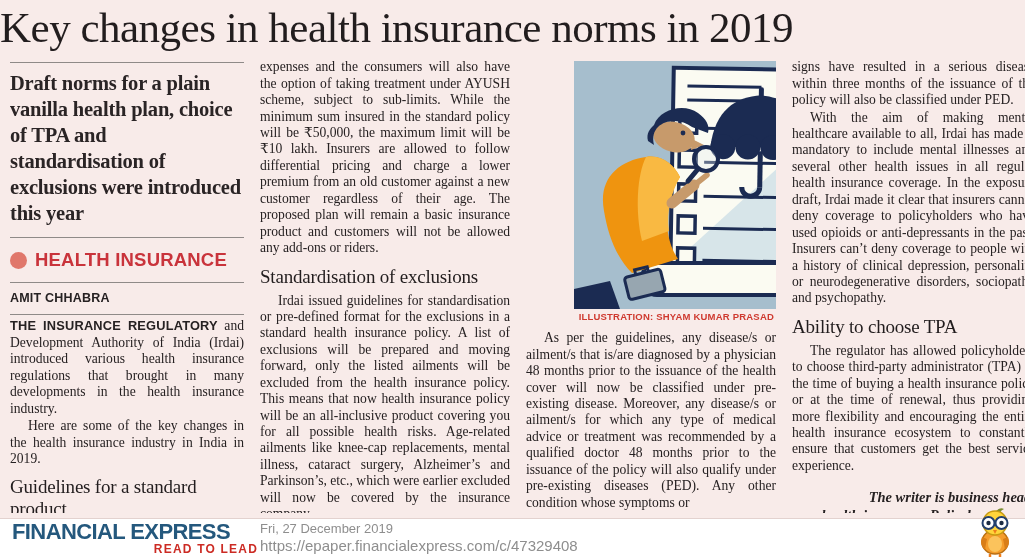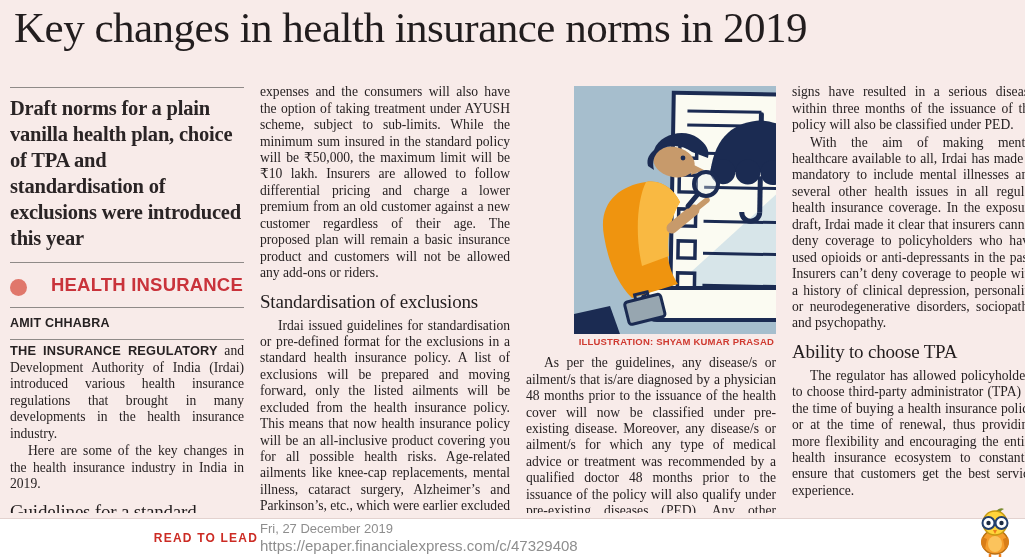--- a/index.html
+++ b/index.html
@@ -3,36 +3,36 @@
 <meta charset="utf-8">
 <style>
   * { margin:0; padding:0; box-sizing:border-box; }
   html,body { width:1025px; height:558px; }
   body { font-family:"Liberation Serif","DejaVu Serif",serif; background:#f8ebe9; }
   .page { position:relative; width:1025px; height:558px; background:#f8ebe9; overflow:hidden; }
 
   .headline {
     font-family:"Liberation Serif","DejaVu Serif",serif;
     font-weight:500; font-size:43px; line-height:1.1;
-    color:#221d1e; padding:4px 10px 2px 14px; letter-spacing:-0.5px;
+    color:#221d1e; padding:4px 10px 2px 0; letter-spacing:-0.5px;
   }
 
   .cols {
     display:grid; grid-template-columns: 234px 250px 250px 243px;
     column-gap:16px; padding:6px 10px 0 10px; height:460px;
   }
-  .col { overflow:hidden;margin-top:25px; }
+  .col { overflow:hidden; }
 
   .rule { border-top:1px solid #8f8a88; margin:3px 0; }
 
   .standfirst {
     font-size:20.5px; line-height:1.27; color:#2a2425;
     padding:4px 0 8px 0; letter-spacing:-0.2px;font-weight:bold;
   }
-  .kicker-row { display:flex; align-items:flex-end; gap:24px; padding:8px 0; }
+  .kicker-row { display:flex; align-items:center; gap:8px; padding:8px 0; }
   .dot { width:17px; height:17px; border-radius:50%; background:#e0776b; flex:0 0 auto; }
   .kicker {
     font-family:"Liberation Sans","DejaVu Sans",sans-serif;
     font-weight:bold; font-size:18.5px; color:#c9333b; letter-spacing:0.2px;
   }
   .byline {
     font-family:"Liberation Sans","DejaVu Sans",sans-serif;
     font-weight:bold; font-size:12.5px; color:#262122; padding:5px 0 6px 0; letter-spacing:0.2px;
   }
 
@@ -183,20 +183,21 @@
       <p class="body indent">The regulator has allowed policyholders to choose third-party administrator (TPA) at the time of buying a health insurance policy or at the time of renewal, thus providing more flexibility and encouraging the entire health insurance ecosystem to constantly ensure that customers get the best service experience.</p>
       <div class="attribution">
         <div>The writer is business head,</div>
         <div>health insurance, Policybazaar.com</div>
       </div>
     </div>
   </div>
 
   <div class="footer">
     <div class="brand">
+      <div class="brand-name">FINANCIAL EXPRESS</div>
       <div class="brand-tagline">READ TO LEAD</div>
     </div>
     <div class="meta">
       <div class="meta-date">Fri, 27 December 2019</div>
       <a class="meta-url" href="#">https://epaper.financialexpress.com/c/47329408</a>
     </div>
   </div>
 
   <svg class="owl" width="44" height="50" viewBox="0 0 44 50" xmlns="http://www.w3.org/2000/svg">
     <path d="M23,4 q4,-4 8,-2 q-3,1 -4,4 Z" fill="#7a8c2e"></path>

